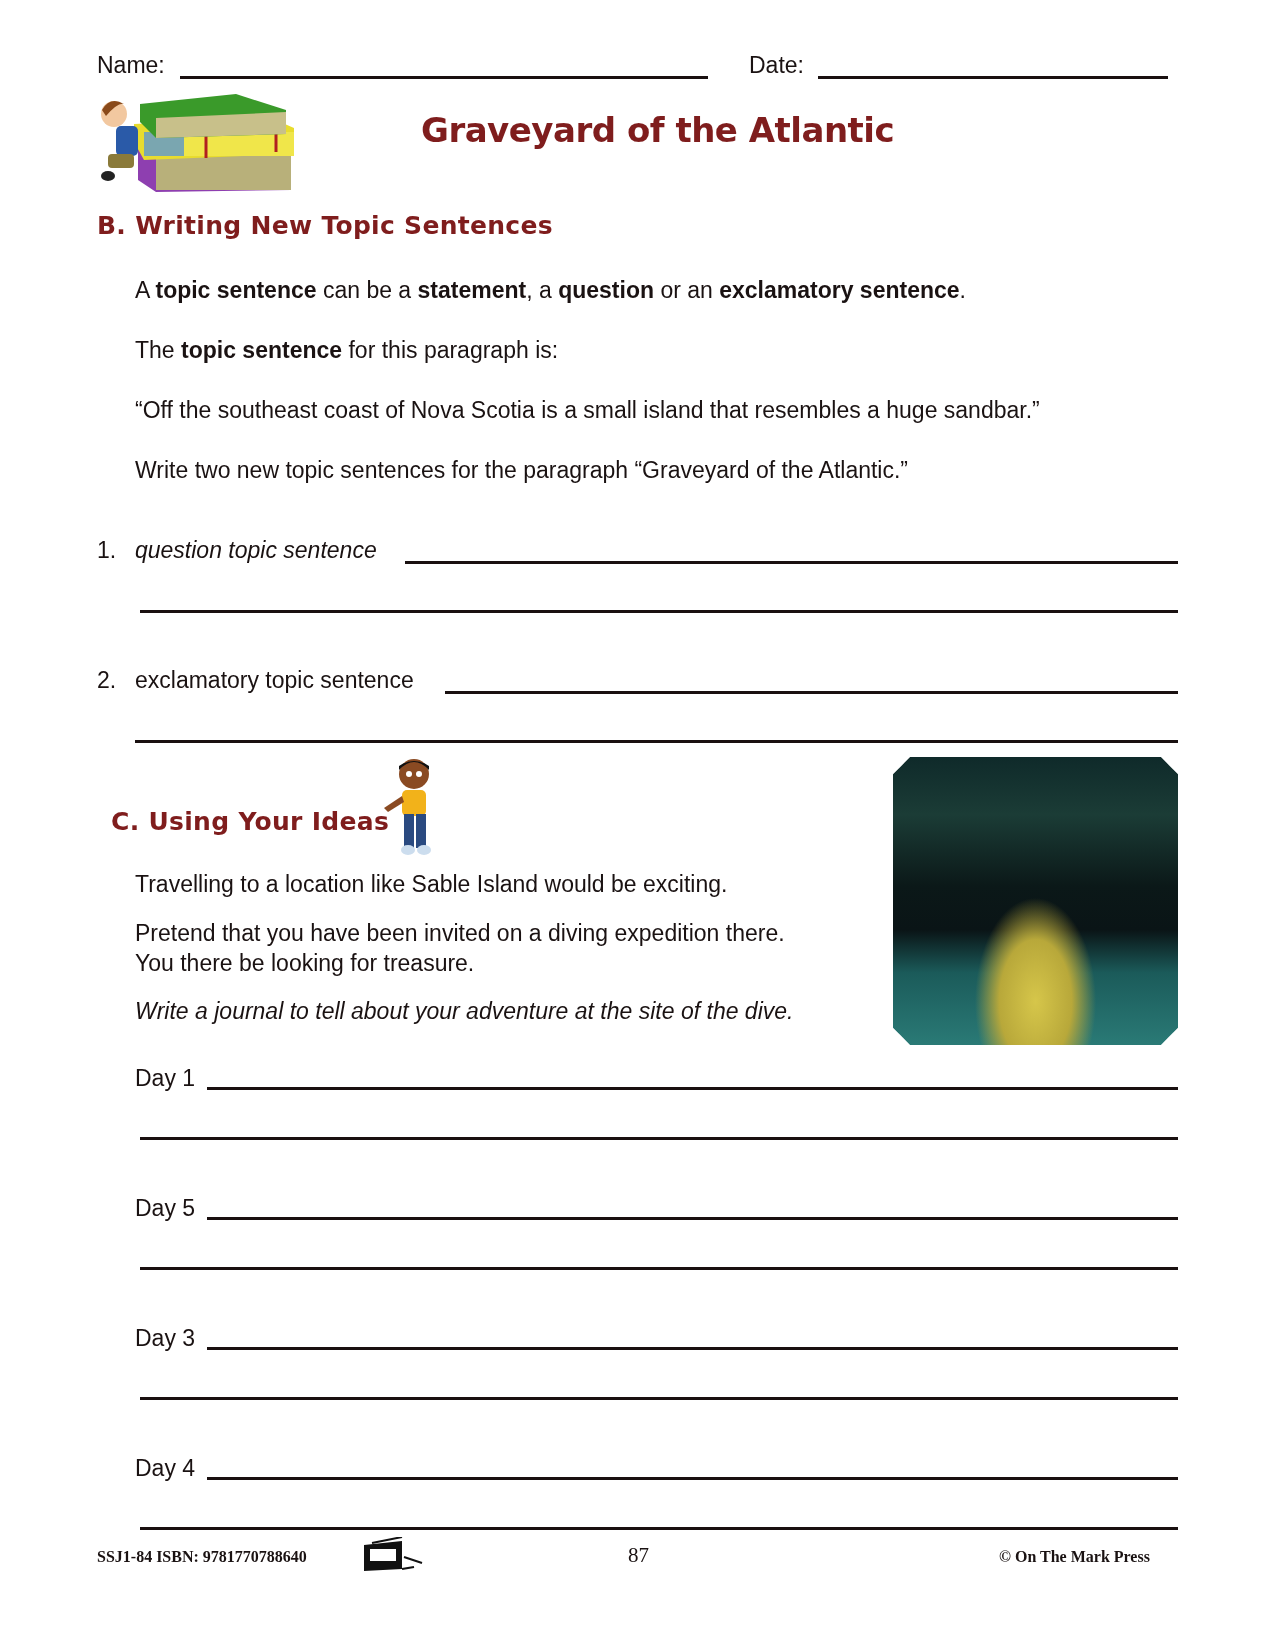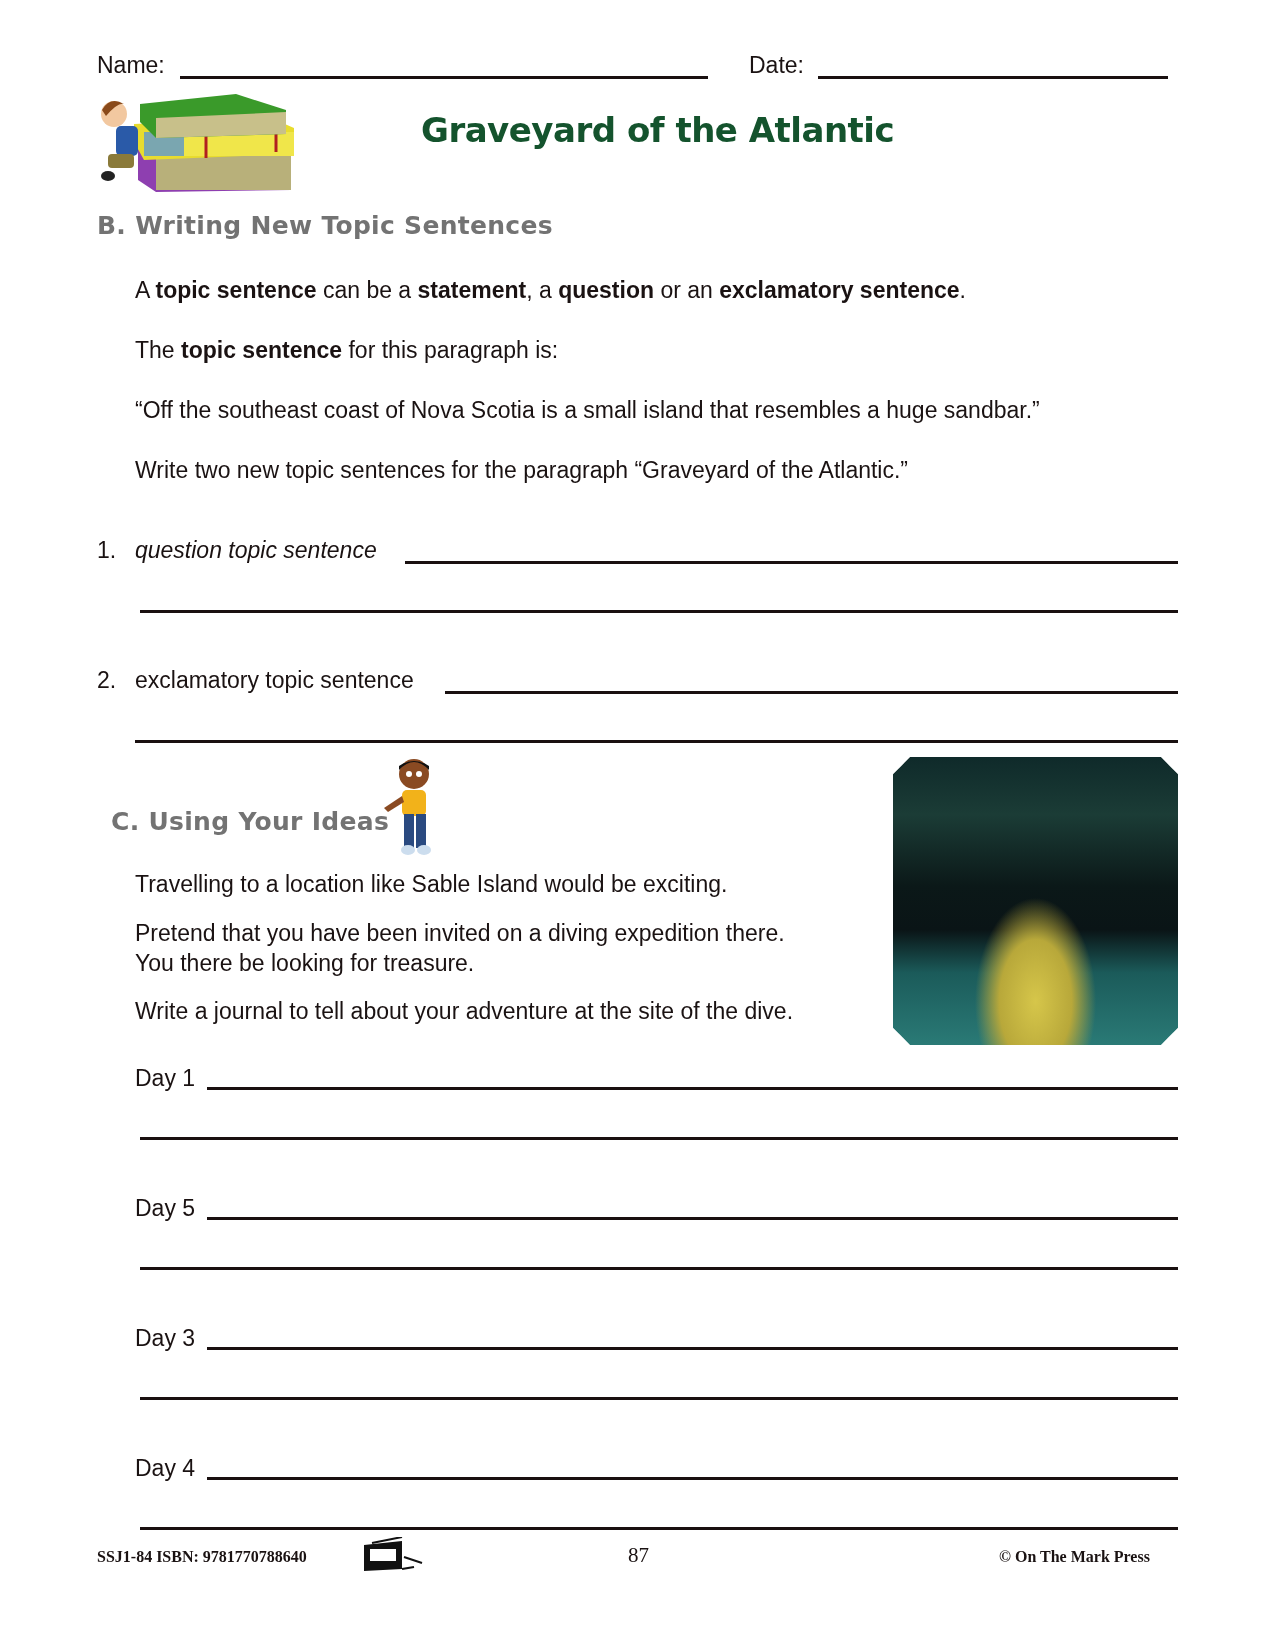--- a/index.html
+++ b/index.html
@@ -1,21 +1,21 @@
 <!DOCTYPE html>
 <html><head>
 <meta charset="utf-8">
 <style>
   html, body { margin:0; padding:0; background:#fff; }
   body { width:1275px; height:1650px; position:relative; overflow:hidden; font-family:"Liberation Sans", sans-serif; color:#1a1212; }
   .abs { position:absolute;text-align:center; }
   .txt { font-size:23px; white-space:nowrap; }
   .rule { position:absolute; height:3px; background:#1a1010; }
-  .heading { font-family:"DejaVu Sans", sans-serif; font-weight:bold; color:#737373; font-size:25px; letter-spacing:0.3px; white-space:nowrap; }
-  .title { font-family:"DejaVu Sans", sans-serif; font-weight:bold; font-size:34px; color:#14532d; letter-spacing:-0.5px; white-space:nowrap; }
+  .heading { font-family:"DejaVu Sans", sans-serif; font-weight:bold; color:#7f1d1d; font-size:25px; letter-spacing:0.3px; white-space:nowrap; }
+  .title { font-family:"DejaVu Sans", sans-serif; font-weight:bold; font-size:34px; color:#7f1d1d; letter-spacing:-0.5px; white-space:nowrap; }
   b { font-weight:bold; }
   .footer { font-family:"Liberation Serif", serif; font-weight:bold; font-size:16px; white-space:nowrap; }
   .pagenum { font-family:"Liberation Serif", serif; font-size:21px; }
   .photo { position:absolute; left:893px; top:757px; width:285px; height:288px; background:
       radial-gradient(ellipse at 50% 85%, #d6c64a 0%, #b8a83a 18%, transparent 30%),
       linear-gradient(180deg, #0f2a2a 0%, #1b3c36 20%, #0b1818 45%, #0a1416 60%, #1b5b5a 75%, #2a7a76 100%);
       box-shadow: 6px 6px 8px rgba(0,0,0,0.45);
       clip-path: polygon(0 6%, 3% 3%, 6% 0, 94% 0, 97% 3%, 100% 6%, 100% 94%, 97% 97%, 94% 100%, 6% 100%, 3% 97%, 0 94%);
   }
 </style>
@@ -86,21 +86,21 @@
     <ellipse cx="28" cy="92" rx="7" ry="5" fill="#cde"></ellipse>
     <ellipse cx="44" cy="92" rx="7" ry="5" fill="#cde"></ellipse>
   </svg>
 </div>
 
 <div class="photo"></div>
 
 <div class="abs txt" style="left:135px; top:871px;">Travelling to a location like Sable Island would be exciting.</div>
 <div class="abs txt" style="left:135px; top:920px;">Pretend that you have been invited on a diving expedition there.</div>
 <div class="abs txt" style="left:135px; top:950px;">You there be looking for treasure.</div>
-<div class="abs txt" style="left:135px; top:998px;">Write a journal to tell about your adventure at the site of the dive.</div>
+<div class="abs txt" style="left:135px; top:998px;font-style:italic;">Write a journal to tell about your adventure at the site of the dive.</div>
 
 <div class="abs txt" style="left:135px; top:1065px;">Day 1</div>
 <div class="rule" style="left:207px; top:1087px; width:971px;"></div>
 <div class="rule" style="left:140px; top:1137px; width:1038px;"></div>
 
 <div class="abs txt" style="left:135px; top:1195px;">Day 5</div>
 <div class="rule" style="left:207px; top:1217px; width:971px;"></div>
 <div class="rule" style="left:140px; top:1267px; width:1038px;"></div>
 
 <div class="abs txt" style="left:135px; top:1325px;">Day 3</div>

